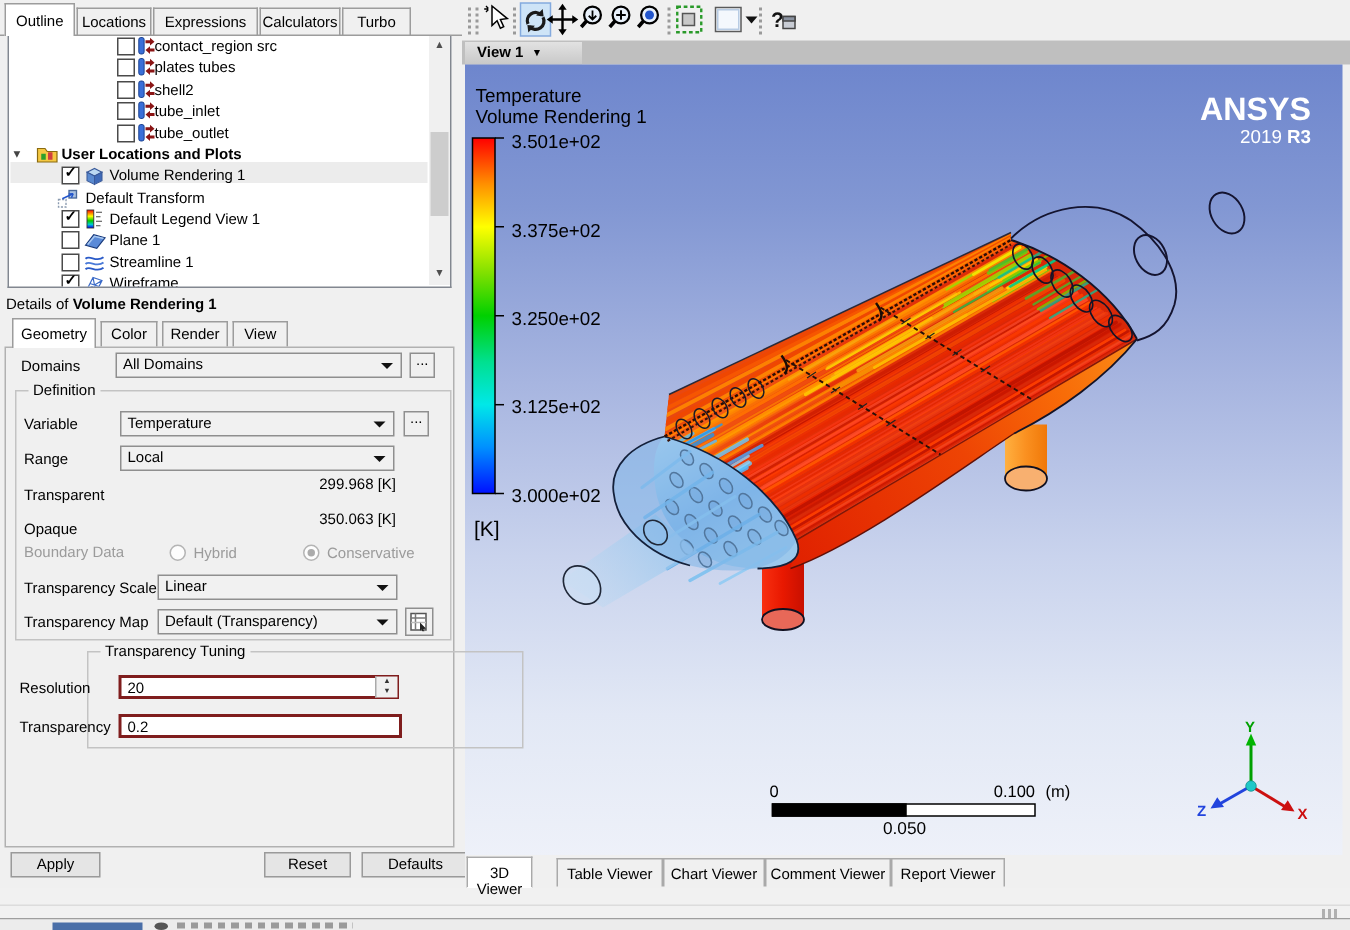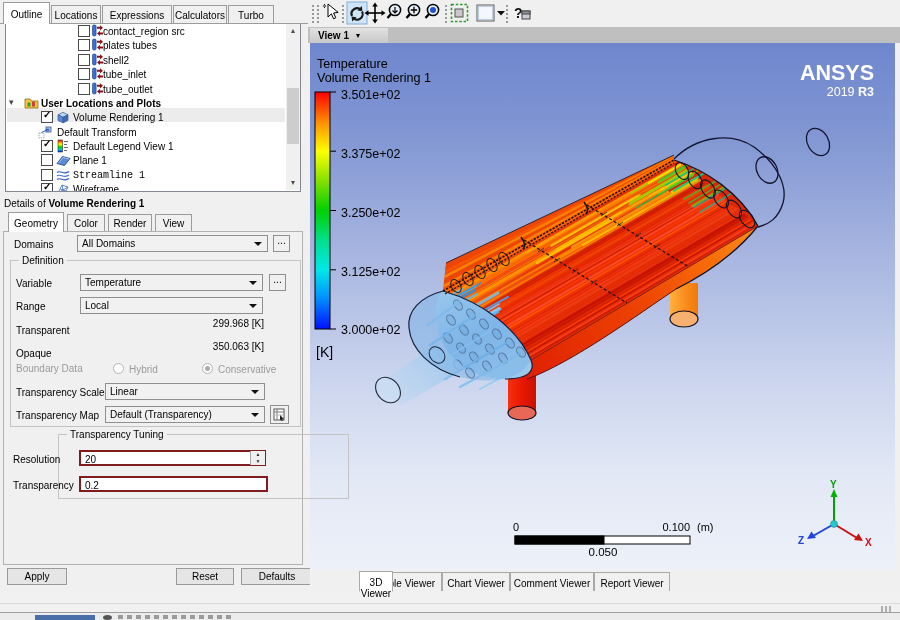--- a/index.html
+++ b/index.html
@@ -179,21 +179,21 @@
   <div class="trow" style="top:130px;">
       <span class="cb" style="left:35px;"></span>
       <span class="ticon" style="left:50px;">
         <svg width="15" height="14" viewBox="0 0 15 14">
           <path d="M1 10.5 L6.5 3.5 L14 5.5 L8.5 12.5 Z" fill="#5a8ad8" stroke="#1a3a7a" stroke-width="0.8"></path>
           <path d="M2.5 10 L7 4.5 L13 6" fill="none" stroke="#a8c8f0" stroke-width="1"></path>
         </svg>
       </span>
       <span class="tlabel" style="left:67px;">Plane 1</span>
     </div>
-  <div class="trow" style="top:145px;font-family:Liberation Mono, monospace;">
+  <div class="trow" style="top:145px;">
       <span class="cb" style="left:35px;"></span>
       <span class="ticon" style="left:50px;">
         <svg width="14" height="14" viewBox="0 0 14 14">
           <path d="M1 4.5 C4 1.5, 8 7.5, 13 3.5" stroke="#2a5ac8" fill="none" stroke-width="1.2"></path>
           <path d="M1 8 C4 5, 8 11, 13 7" stroke="#4a7ad8" fill="none" stroke-width="1.2"></path>
           <path d="M1 11.5 C4 8.5, 8 14.5, 13 10.5" stroke="#2a5ac8" fill="none" stroke-width="1.2"></path>
         </svg>
       </span>
       <span class="tlabel" style="left:67px;">Streamline 1</span>
     </div>
@@ -667,21 +667,21 @@
     <path d="M497 496 l9 -1 l-4.5 -6.5 Z" fill="#2244dd"></path>
     <circle cx="524" cy="481" r="3.5" fill="#20c8c8" stroke="#108888" stroke-width="0.5"></circle>
     <text x="520" y="445" font-size="10" font-weight="bold" fill="#00a000" font-family="Liberation Sans">Y</text>
     <text x="555" y="503" font-size="10" font-weight="bold" fill="#cc1010" font-family="Liberation Sans">X</text>
     <text x="488" y="501" font-size="10" font-weight="bold" fill="#2244dd" font-family="Liberation Sans">Z</text>
   </g>
 </svg>
 </div>
 
 <div id="vtabs">
-  <div class="vtab active" style="left:1px; width:34px;margin-left:48px;">3D Viewer</div>
+  <div class="vtab active" style="left:1px; width:44px;">3D Viewer</div>
   <div class="vtab" style="left:61px; width:71px;">Table Viewer</div>
   <div class="vtab" style="left:132px; width:68px;">Chart Viewer</div>
   <div class="vtab" style="left:200px; width:84px;">Comment Viewer</div>
   <div class="vtab" style="left:284px; width:76px;">Report Viewer</div>
 </div>
 <div id="belowtabs">
   <div class="abs" style="left:0;top:11px;width:900px;height:1px;background:#dcdcdc;"></div>
   <div class="abs" style="left:0;top:20px;width:900px;height:1px;background:#9e9e9e;"></div>
   <div class="abs" style="left:0;top:21px;width:900px;height:7px;background:#ececec;"></div>
   <div class="abs" style="left:35px;top:23px;width:60px;height:5px;background:#4a6fa8;"></div>

